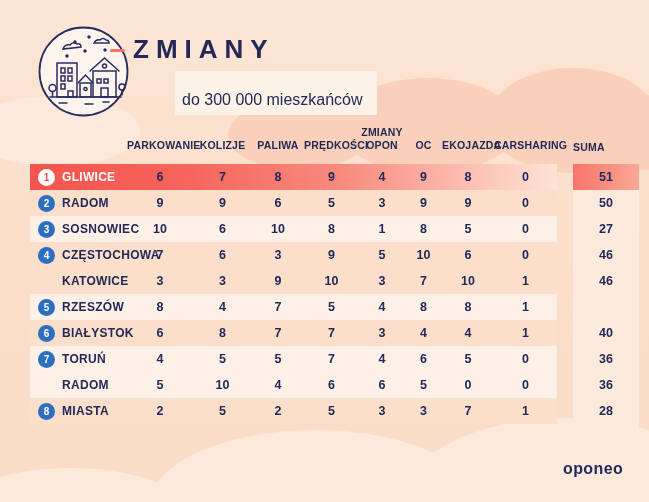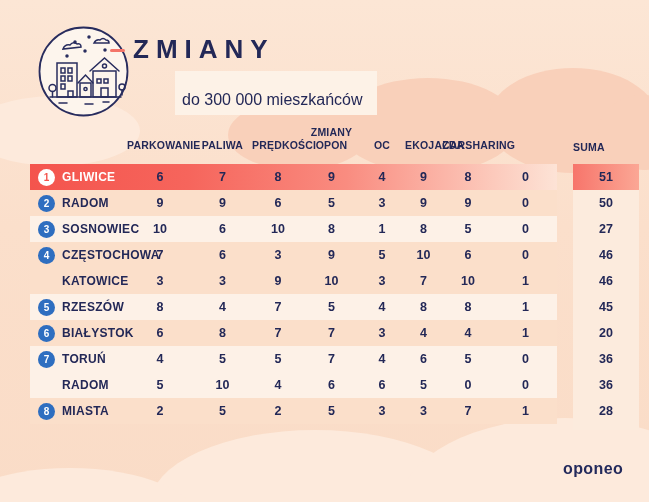--- a/index.html
+++ b/index.html
@@ -115,20 +115,21 @@
   <div class="brand-dash"></div>
   <div class="title">ZMIANY</div>
   <div class="subtitle-box">
     <span class="subtitle">do 300 000 mieszkańców</span>
   </div>
 
   <div class="thead">
     <div class="main-h">
       <div class="hcell"></div>
     <div class="hcell">PARKOWANIE</div>
+        <div class="hcell">KOLIZJE</div>
         <div class="hcell">PALIWA</div>
         <div class="hcell">PRĘDKOŚCI</div>
         <div class="hcell">ZMIANY
 OPON</div>
         <div class="hcell">OC</div>
         <div class="hcell">EKOJAZDA</div>
         <div class="hcell">CARSHARING</div>
       </div>
     <div class="suma-h">SUMA</div>
   </div>
@@ -229,38 +230,37 @@
             </div>
             <div class="val">8</div>
             <div class="val">4</div>
             <div class="val">7</div>
             <div class="val">5</div>
             <div class="val">4</div>
             <div class="val">8</div>
             <div class="val">8</div>
             <div class="val">1</div>
           </div>
-          <div class="suma-cell">45</div>
         </div>
         <div class="row tone-peach">
           <div class="main">
             <div class="city-cell">
               <div class="badge blue">6</div>
               <div class="city-name">BIAŁYSTOK</div>
             </div>
             <div class="val">6</div>
             <div class="val">8</div>
             <div class="val">7</div>
             <div class="val">7</div>
             <div class="val">3</div>
             <div class="val">4</div>
             <div class="val">4</div>
             <div class="val">1</div>
           </div>
-          <div class="suma-cell">20</div>
+          <div class="suma-cell">40</div>
         </div>
         <div class="row tone-light">
           <div class="main">
             <div class="city-cell">
               <div class="badge blue">7</div>
               <div class="city-name">TORUŃ</div>
             </div>
             <div class="val">4</div>
             <div class="val">5</div>
             <div class="val">5</div>

